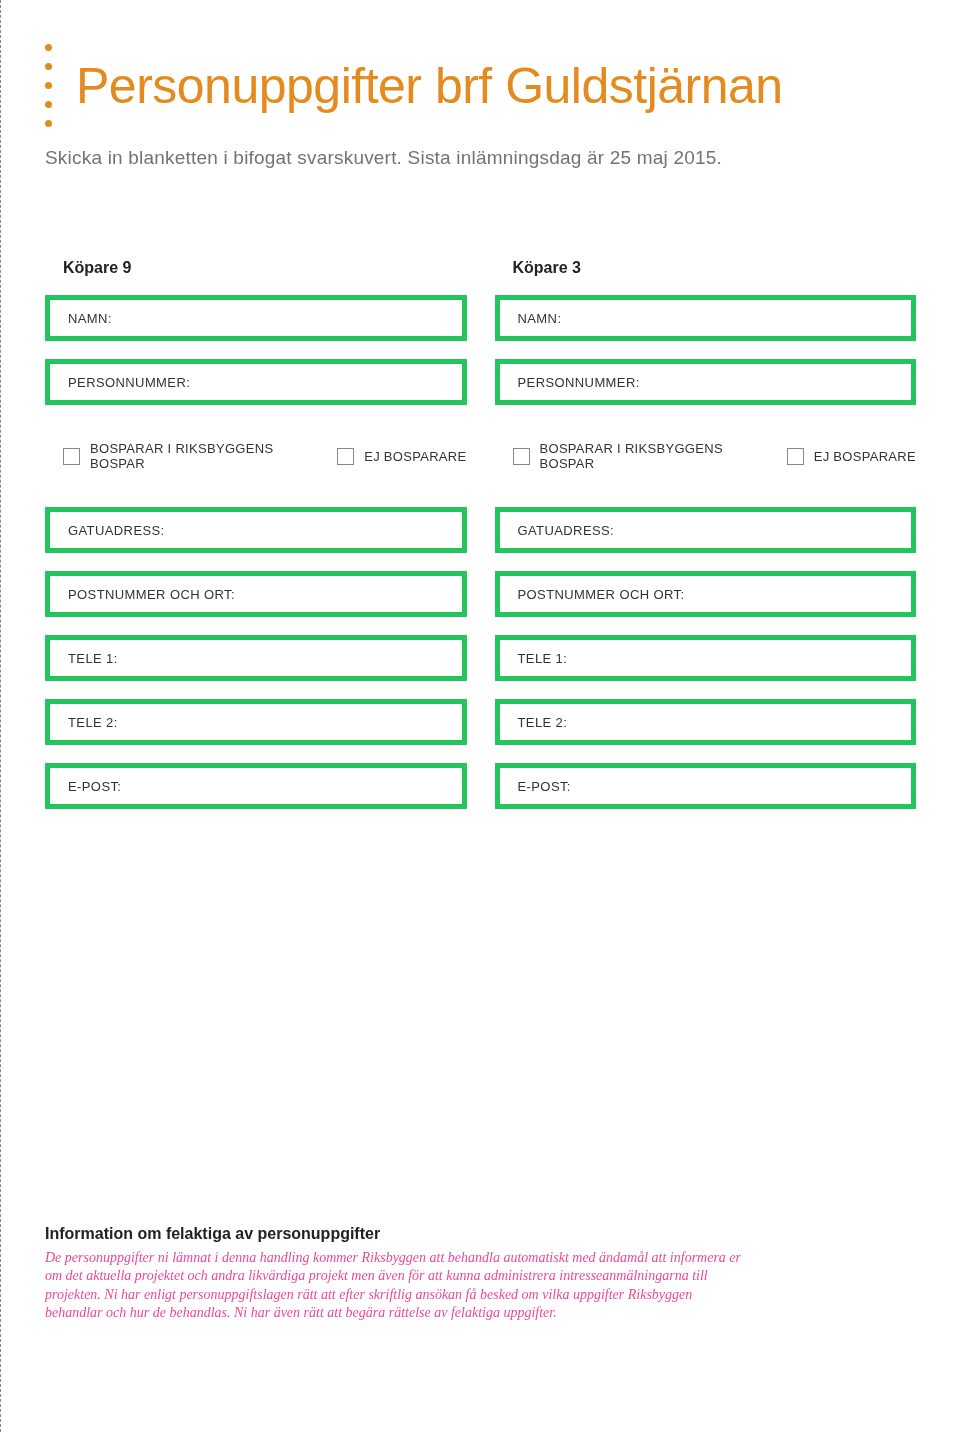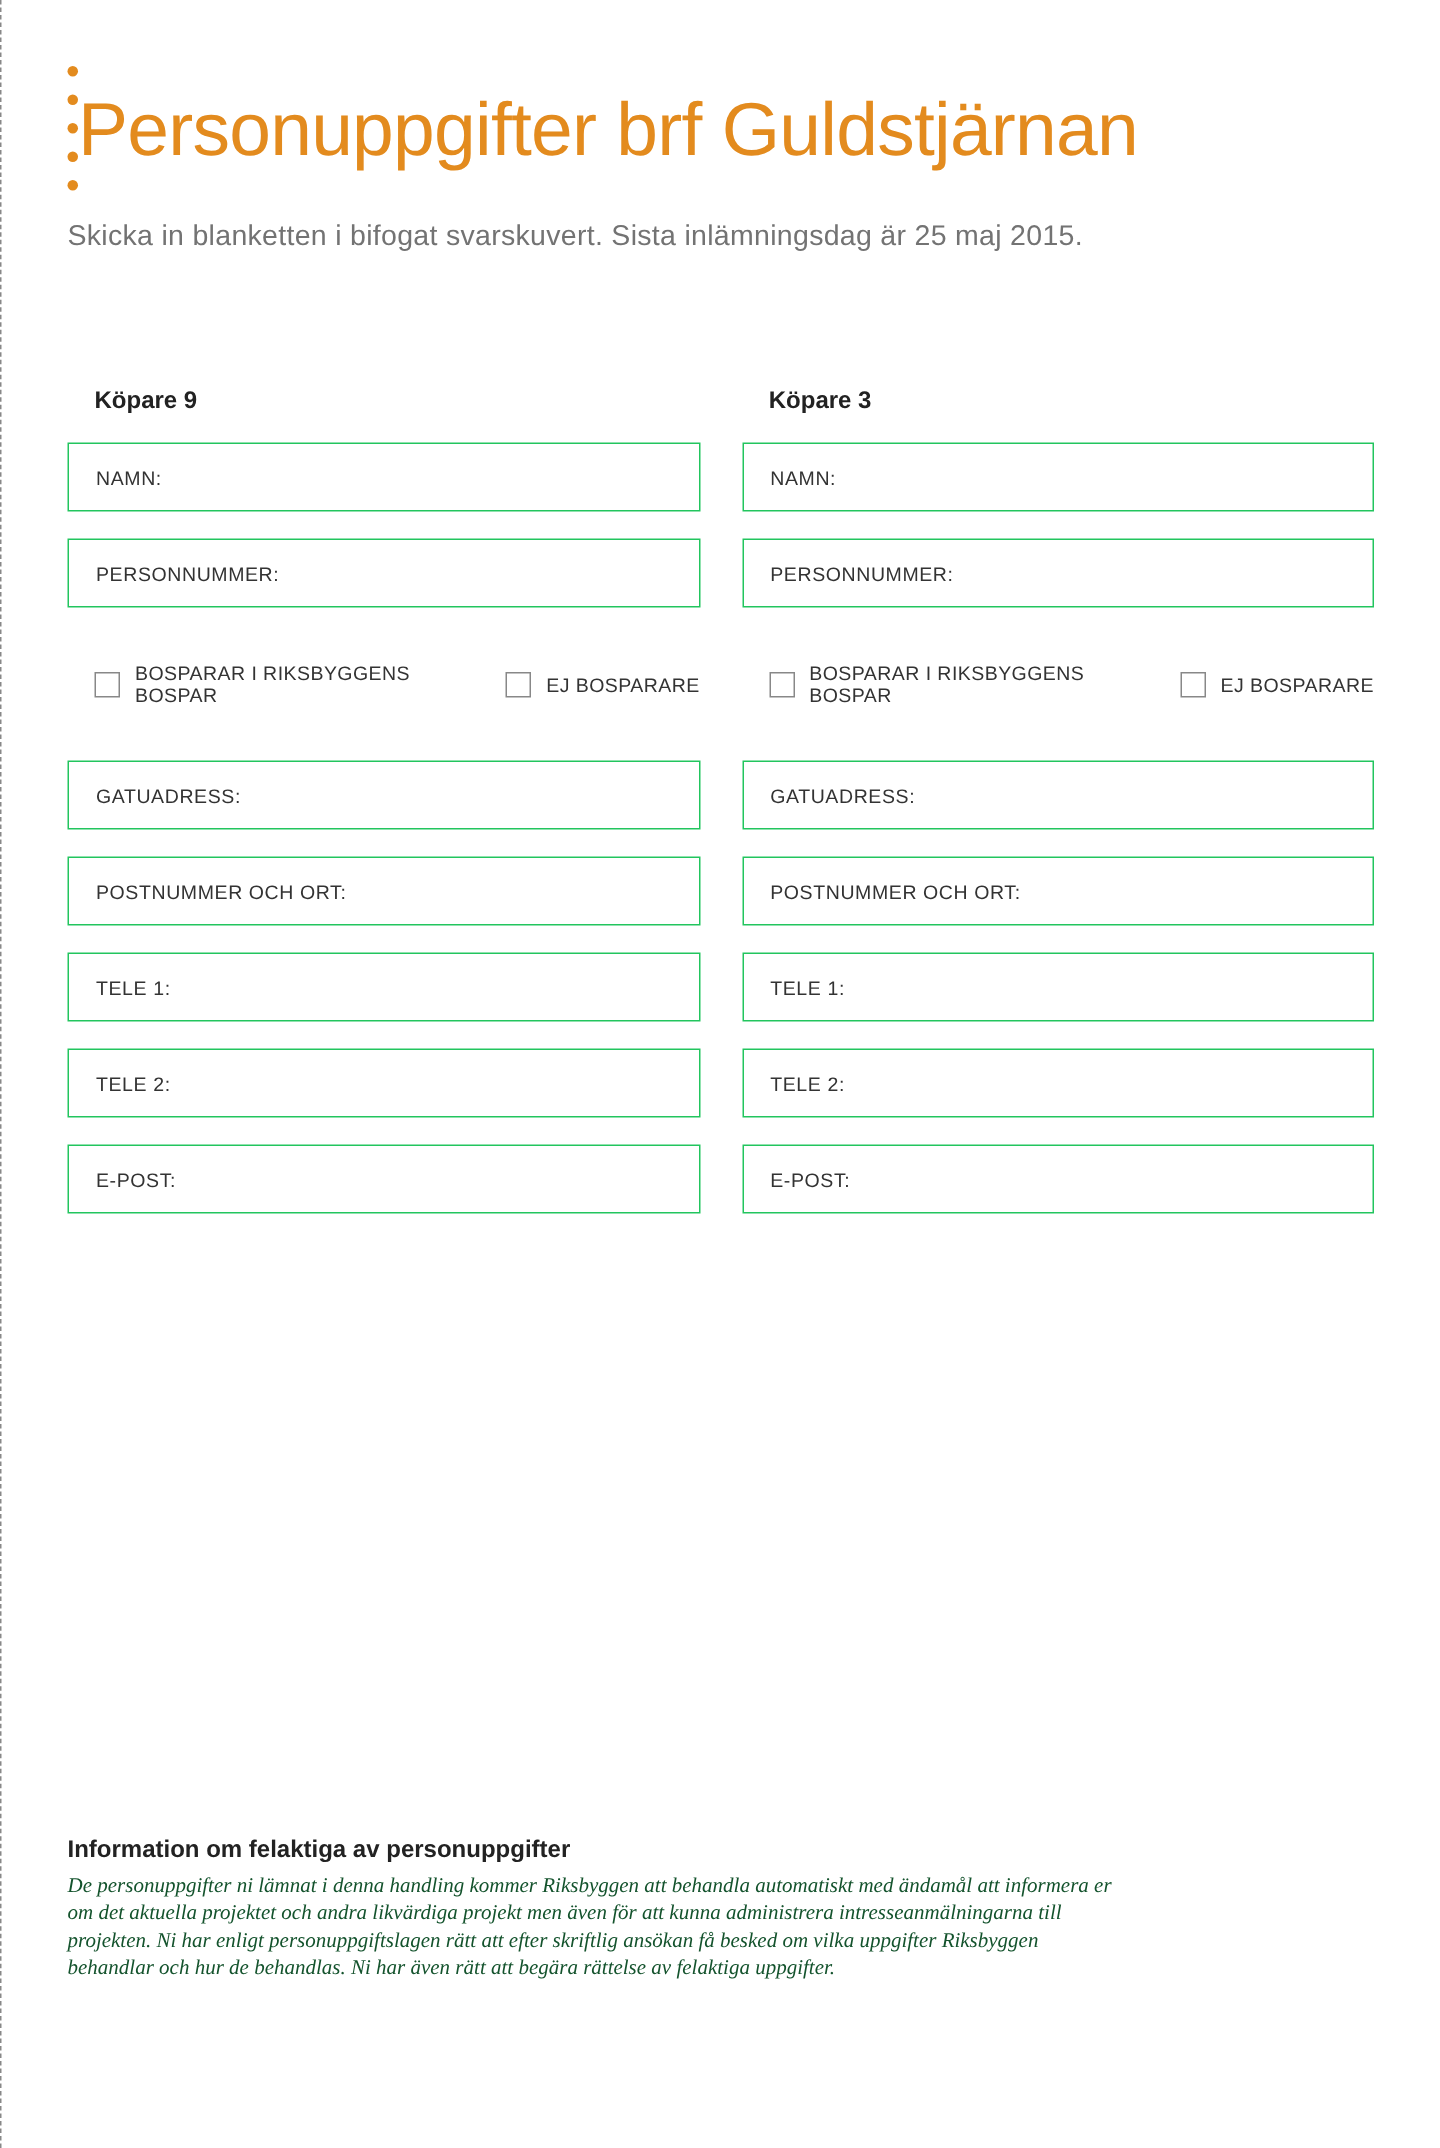--- a/index.html
+++ b/index.html
@@ -11,20 +11,21 @@
     font-family: Arial, Helvetica, sans-serif;
     color: #222;
     position: relative;
   }
   .page {
     padding: 44px 44px 0 44px;
   }
   .title-row {
     display: flex;
     align-items: center;
+    gap: 24px;
     margin-bottom: 20px;
   }
   .dots {
     display: flex;
     flex-direction: column;
     gap: 12px;
   }
   .dot {
     width: 7px;
     height: 7px;
@@ -52,21 +53,21 @@
     display: flex;
     flex-direction: column;
   }
   .buyer-heading {
     font-size: 16px;
     font-weight: bold;
     margin: 0 0 18px 18px;
     color: #222;
   }
   .field-box {
-    border: 1px solid #22c55e;
+    border: 5px solid #22c55e;
     height: 46px;
     display: flex;
     align-items: center;
     padding: 0 18px;
     margin-bottom: 18px;
     font-size: 13px;
     letter-spacing: 0.4px;
     color: #333;
   }
   .check-row {
@@ -101,21 +102,21 @@
   .info-heading {
     font-weight: bold;
     font-size: 16px;
     margin-bottom: 6px;
     color: #222;
   }
   .info-text {
     font-style: italic;
     font-size: 14px;
     line-height: 1.3;
-    color: #14532d;
+    color: #ec4899;
     font-family: Georgia, 'Times New Roman', serif;
   }
 </style>
 </head>
 <body>
 
 <div class="page">
   <div class="title-row">
     <div class="dots">
       <div class="dot"></div>

